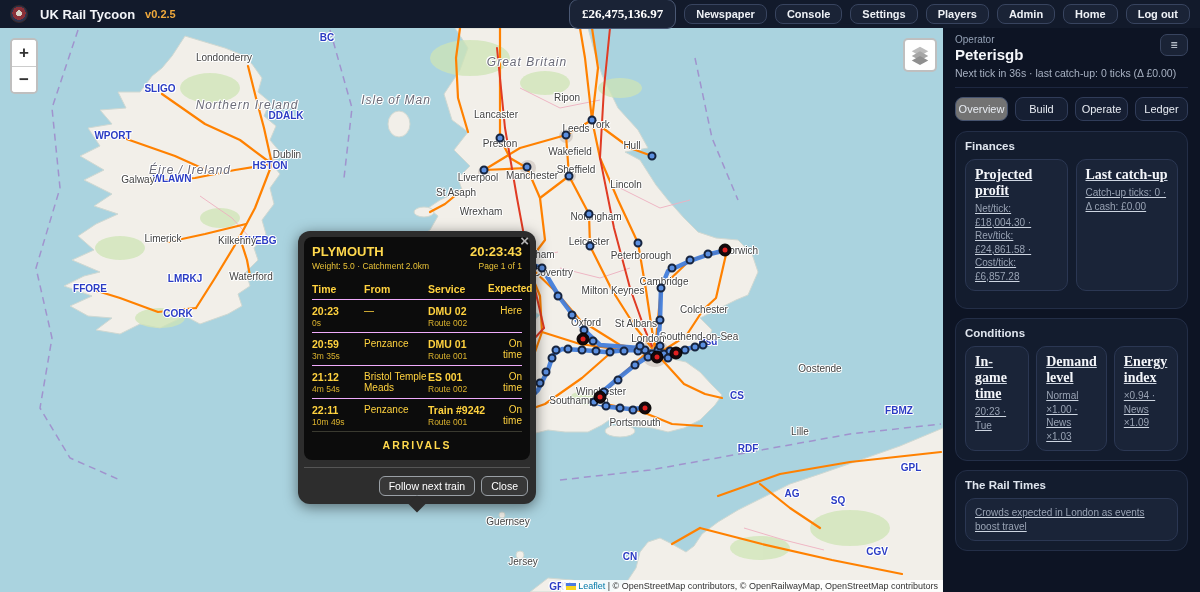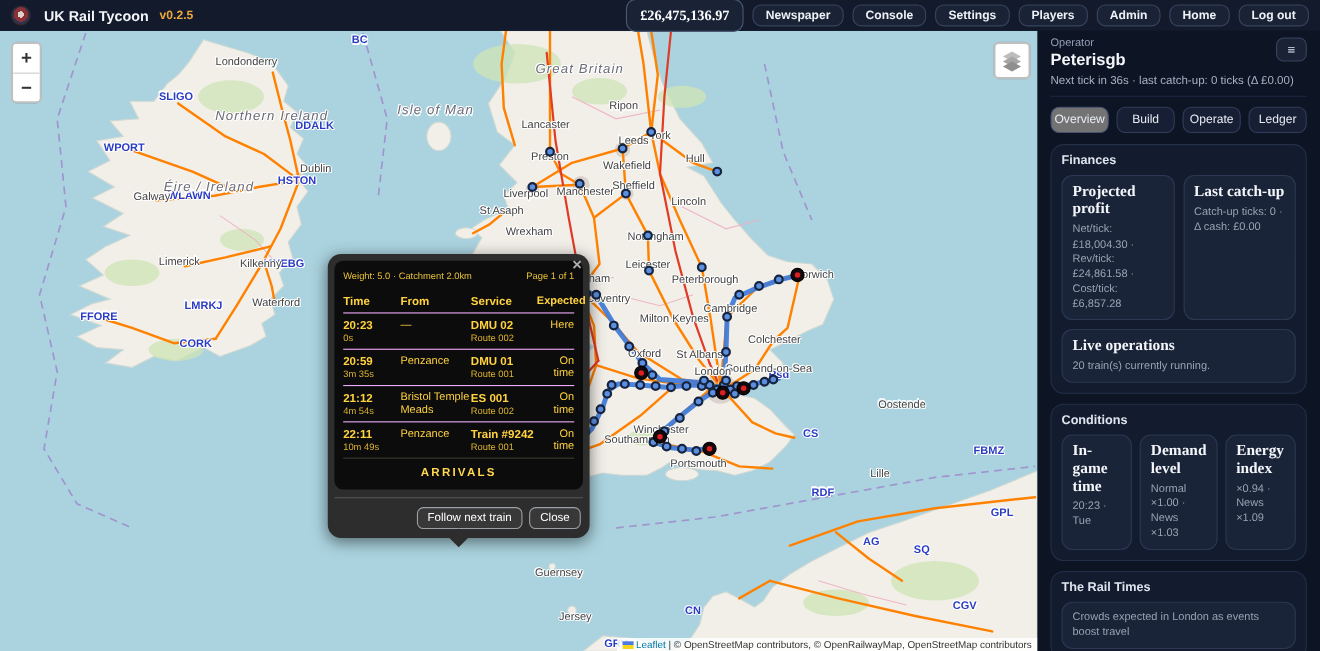--- a/index.html
+++ b/index.html
@@ -88,21 +88,21 @@
     width:28px; height:22px; font-size:12px; cursor:pointer; }
   .tick-info { font-size:10.5px; color:#a7b1c2; margin-top:4px; padding-bottom:8px;
     border-bottom:1px solid #1d2740; }
   .tabs { display:flex; gap:7px; margin:9px 0 10px 0; }
   .tab { flex:1; text-align:center; font-size:11px; color:#e8ecf3; background:#161f33;
     border:1px solid #303c59; border-radius:8px; padding:5px 0; cursor:pointer; }
   .tab.active { background:#737373; border-color:#46536f; }
   .section { background:#131c2e; border:1px solid #232e47; border-radius:12px;
     padding:8px 9px 9px 9px; margin-bottom:9px; }
   .section-title { font-size:11.5px; font-weight:bold; color:#dfe5ee; margin-bottom:7px; }
-  .card { background:#1a2438; border:1px solid #2b3753; border-radius:10px; padding:7px 9px; }
+  .card { background:#1a2438; border:1px solid #2b3753; border-radius:10px; padding:7px 9px;text-decoration:underline; }
   .card-title { font-family:"Liberation Serif", serif; font-weight:bold; font-size:14px;
     color:#f4f6fa; margin-bottom:3px; }
   .card-body { font-size:10px; color:#98a2b3; line-height:1.35; }
   .row2 { display:flex; gap:8px; margin-bottom:8px; }
   .row2 .card { flex:1; }
   .row3 { display:flex; gap:7px; }
   .row3 .card { flex:1; }
 </style>
 </head>
 <body>
@@ -395,20 +395,24 @@
         <path d="M12 3 L21 8 12 13 3 8 Z" fill="#bdbdbd"></path>
         <path d="M12 8 L21 13 12 18 3 13 Z" fill="#a6a6a6"></path>
         <path d="M12 13 L21 18 12 23 3 18 Z" fill="#8f8f8f"></path>
       </svg>
     </div>
 
     <div class="popup">
       <div class="popup-tip"></div>
       <span class="popup-close">×</span>
       <div class="board">
+        <div class="board-head">
+          <span>PLYMOUTH</span>
+          <span>20:23:43</span>
+        </div>
         <div class="board-sub">
           <span>Weight: 5.0 · Catchment 2.0km</span>
           <span>Page 1 of 1</span>
         </div>
         <div class="brow header">
           <span>Time</span>
           <span>From</span>
           <span>Service</span>
           <span class="exp" style="font-weight:bold">Expected</span>
         </div>
@@ -471,24 +475,20 @@
       <div class="row2">
         <div class="card">
           <div class="card-title">Projected profit</div>
           <div class="card-body">Net/tick: £18,004.30 · Rev/tick: £24,861.58 · Cost/tick: £6,857.28</div>
         </div>
         <div class="card">
           <div class="card-title">Last catch-up</div>
           <div class="card-body">Catch-up ticks: 0 · Δ cash: £0.00</div>
         </div>
       </div>
-      <div class="card">
-        <div class="card-title">Live operations</div>
-        <div class="card-body">20 train(s) currently running.</div>
-      </div>
     </div>
 
     <div class="section">
       <div class="section-title">Conditions</div>
       <div class="row3">
         <div class="card">
           <div class="card-title">In-game time</div>
           <div class="card-body">20:23 · Tue</div>
         </div>
         <div class="card">

